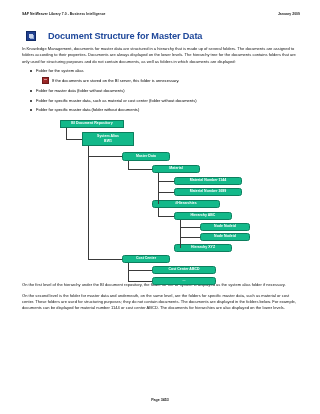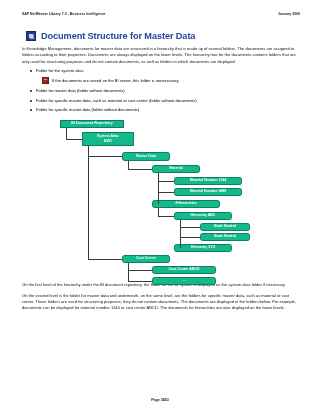--- a/index.html
+++ b/index.html
@@ -34,21 +34,21 @@
     letter-spacing: 0.05px;
     margin-top: 2px;
   }
   .runhead .left { white-space: nowrap; }
   .runhead .right { white-space: nowrap; padding-right: 2px; }
 
   
   .title-row {
     display: flex;
     align-items: center;
-    gap: 5px;
+    gap: 12px;
     margin-top: 15px;
     margin-left: 4px;
   }
   .title-icon {
     width: 10px;
     height: 10px;
     flex: 0 0 10px;
     position: relative;
     background: #1f3f8f;
     border: 0.5px solid #102a66;

